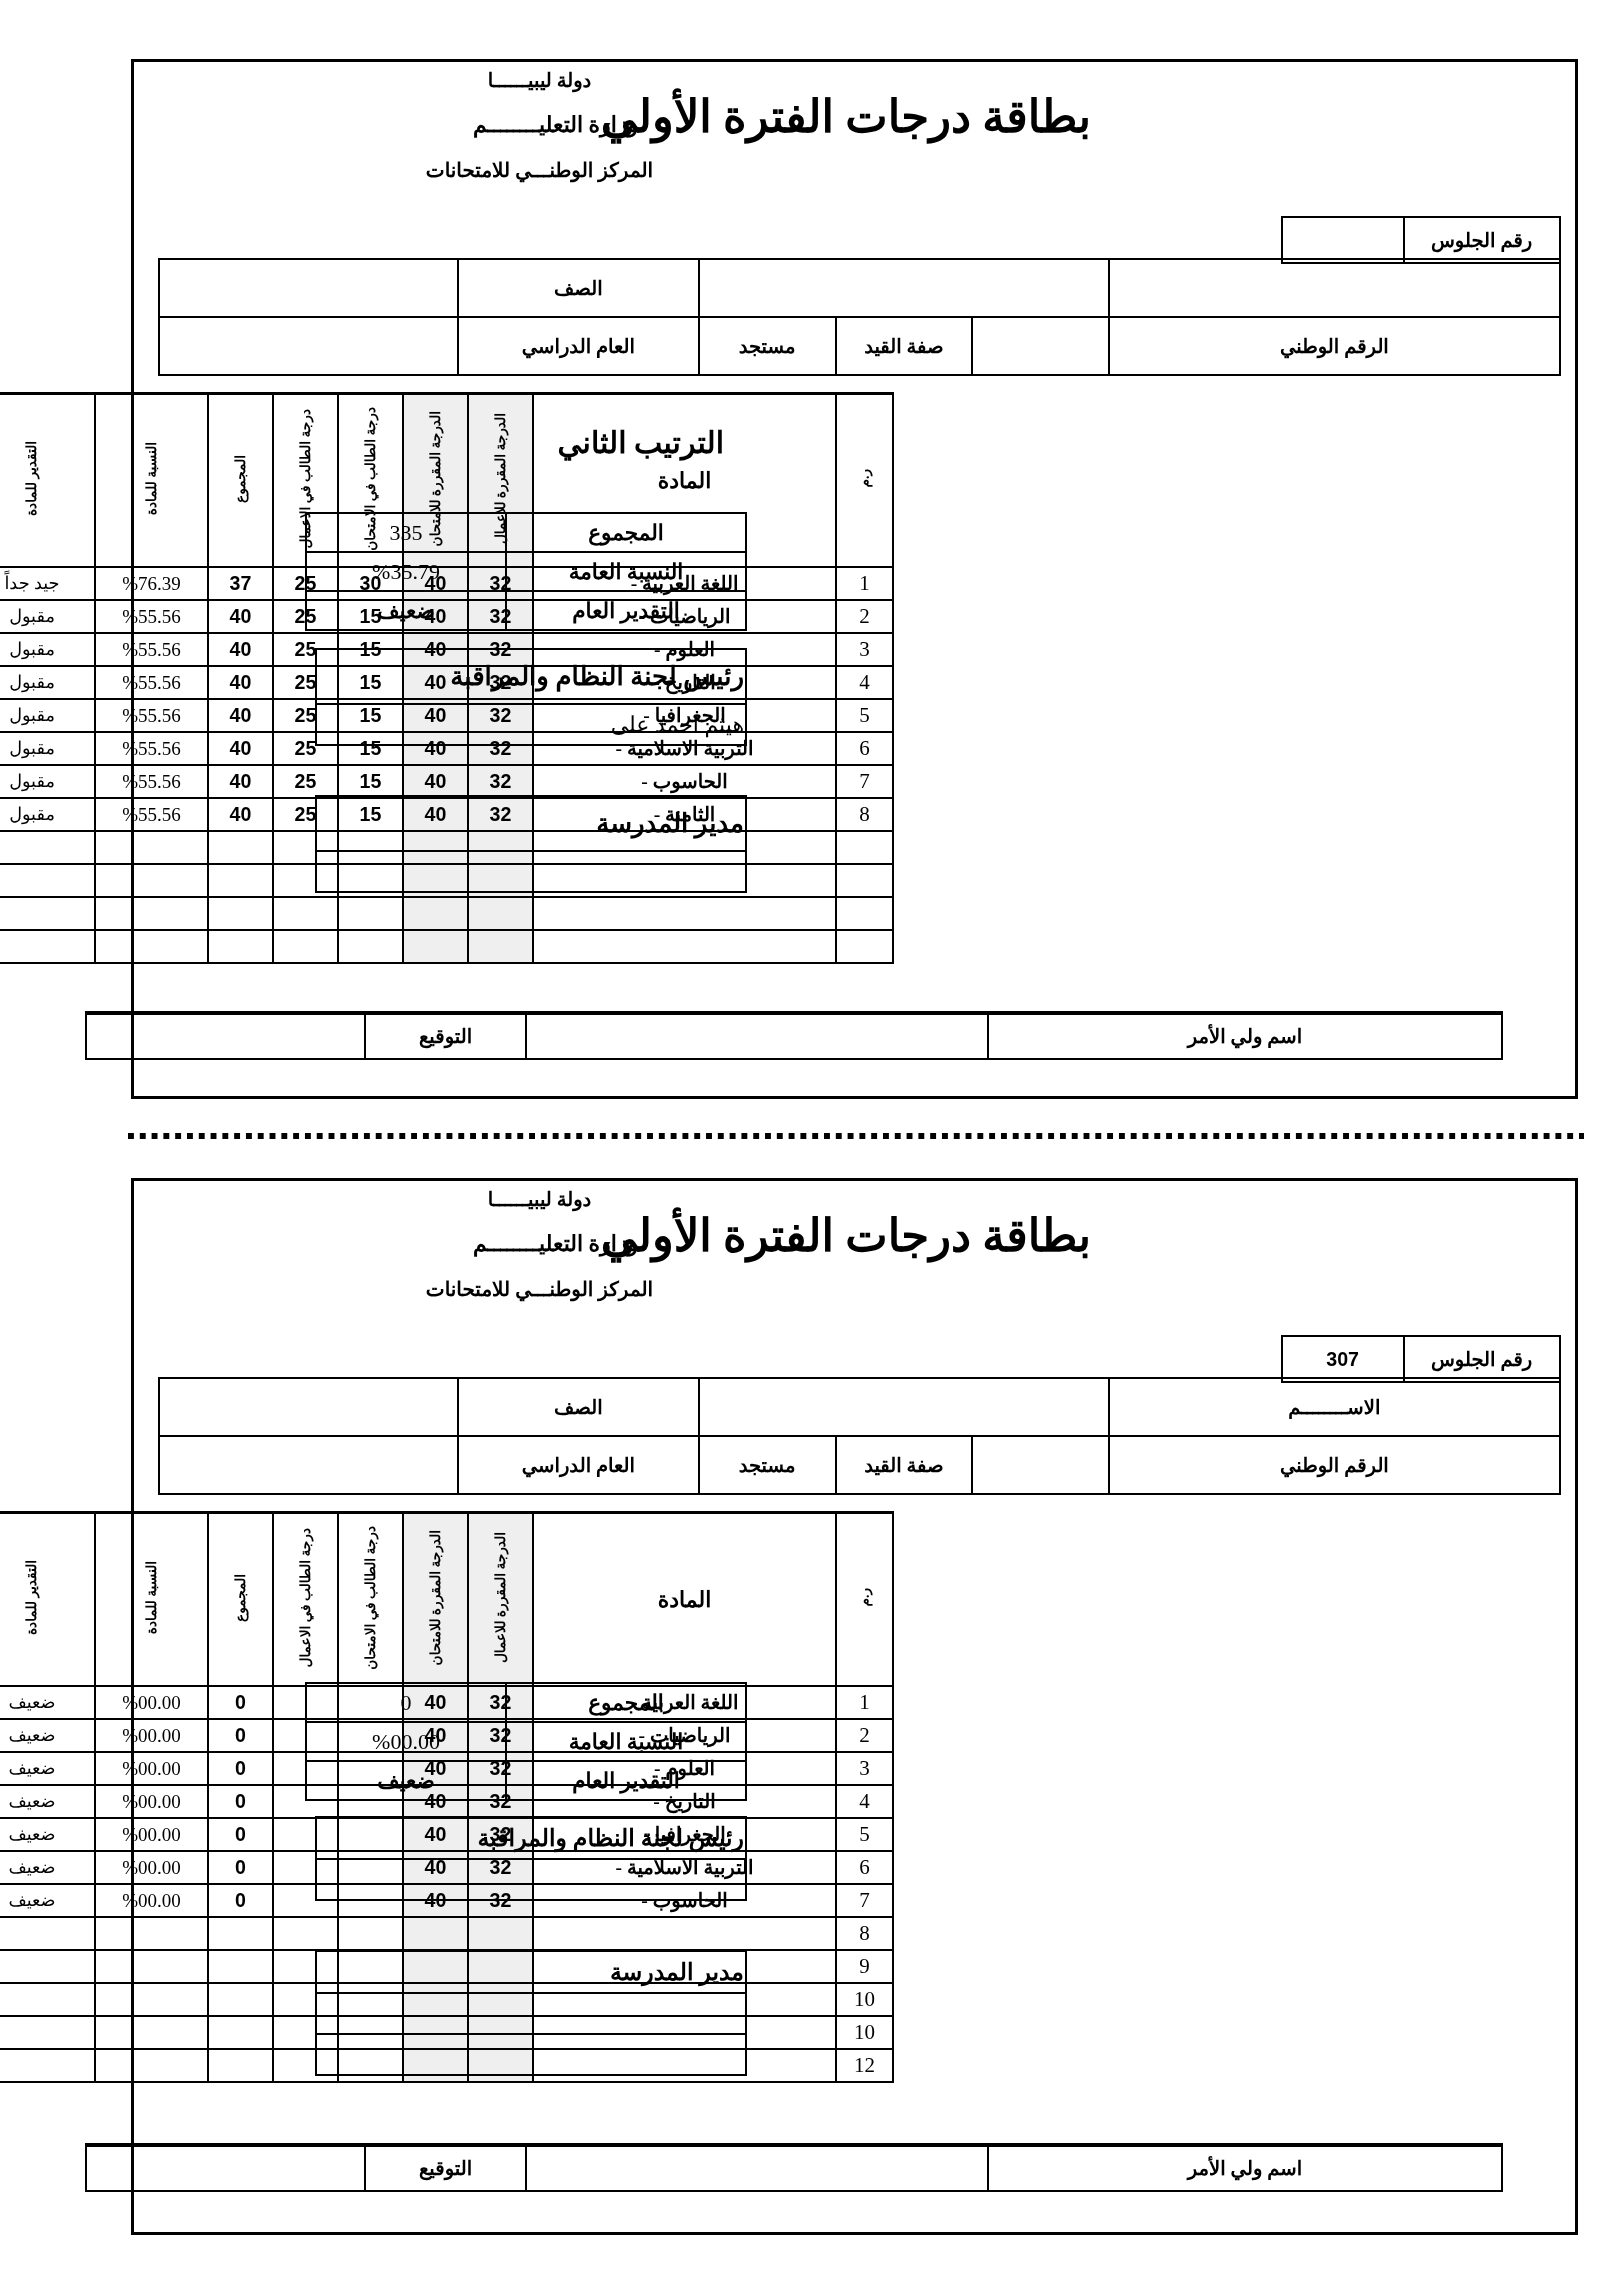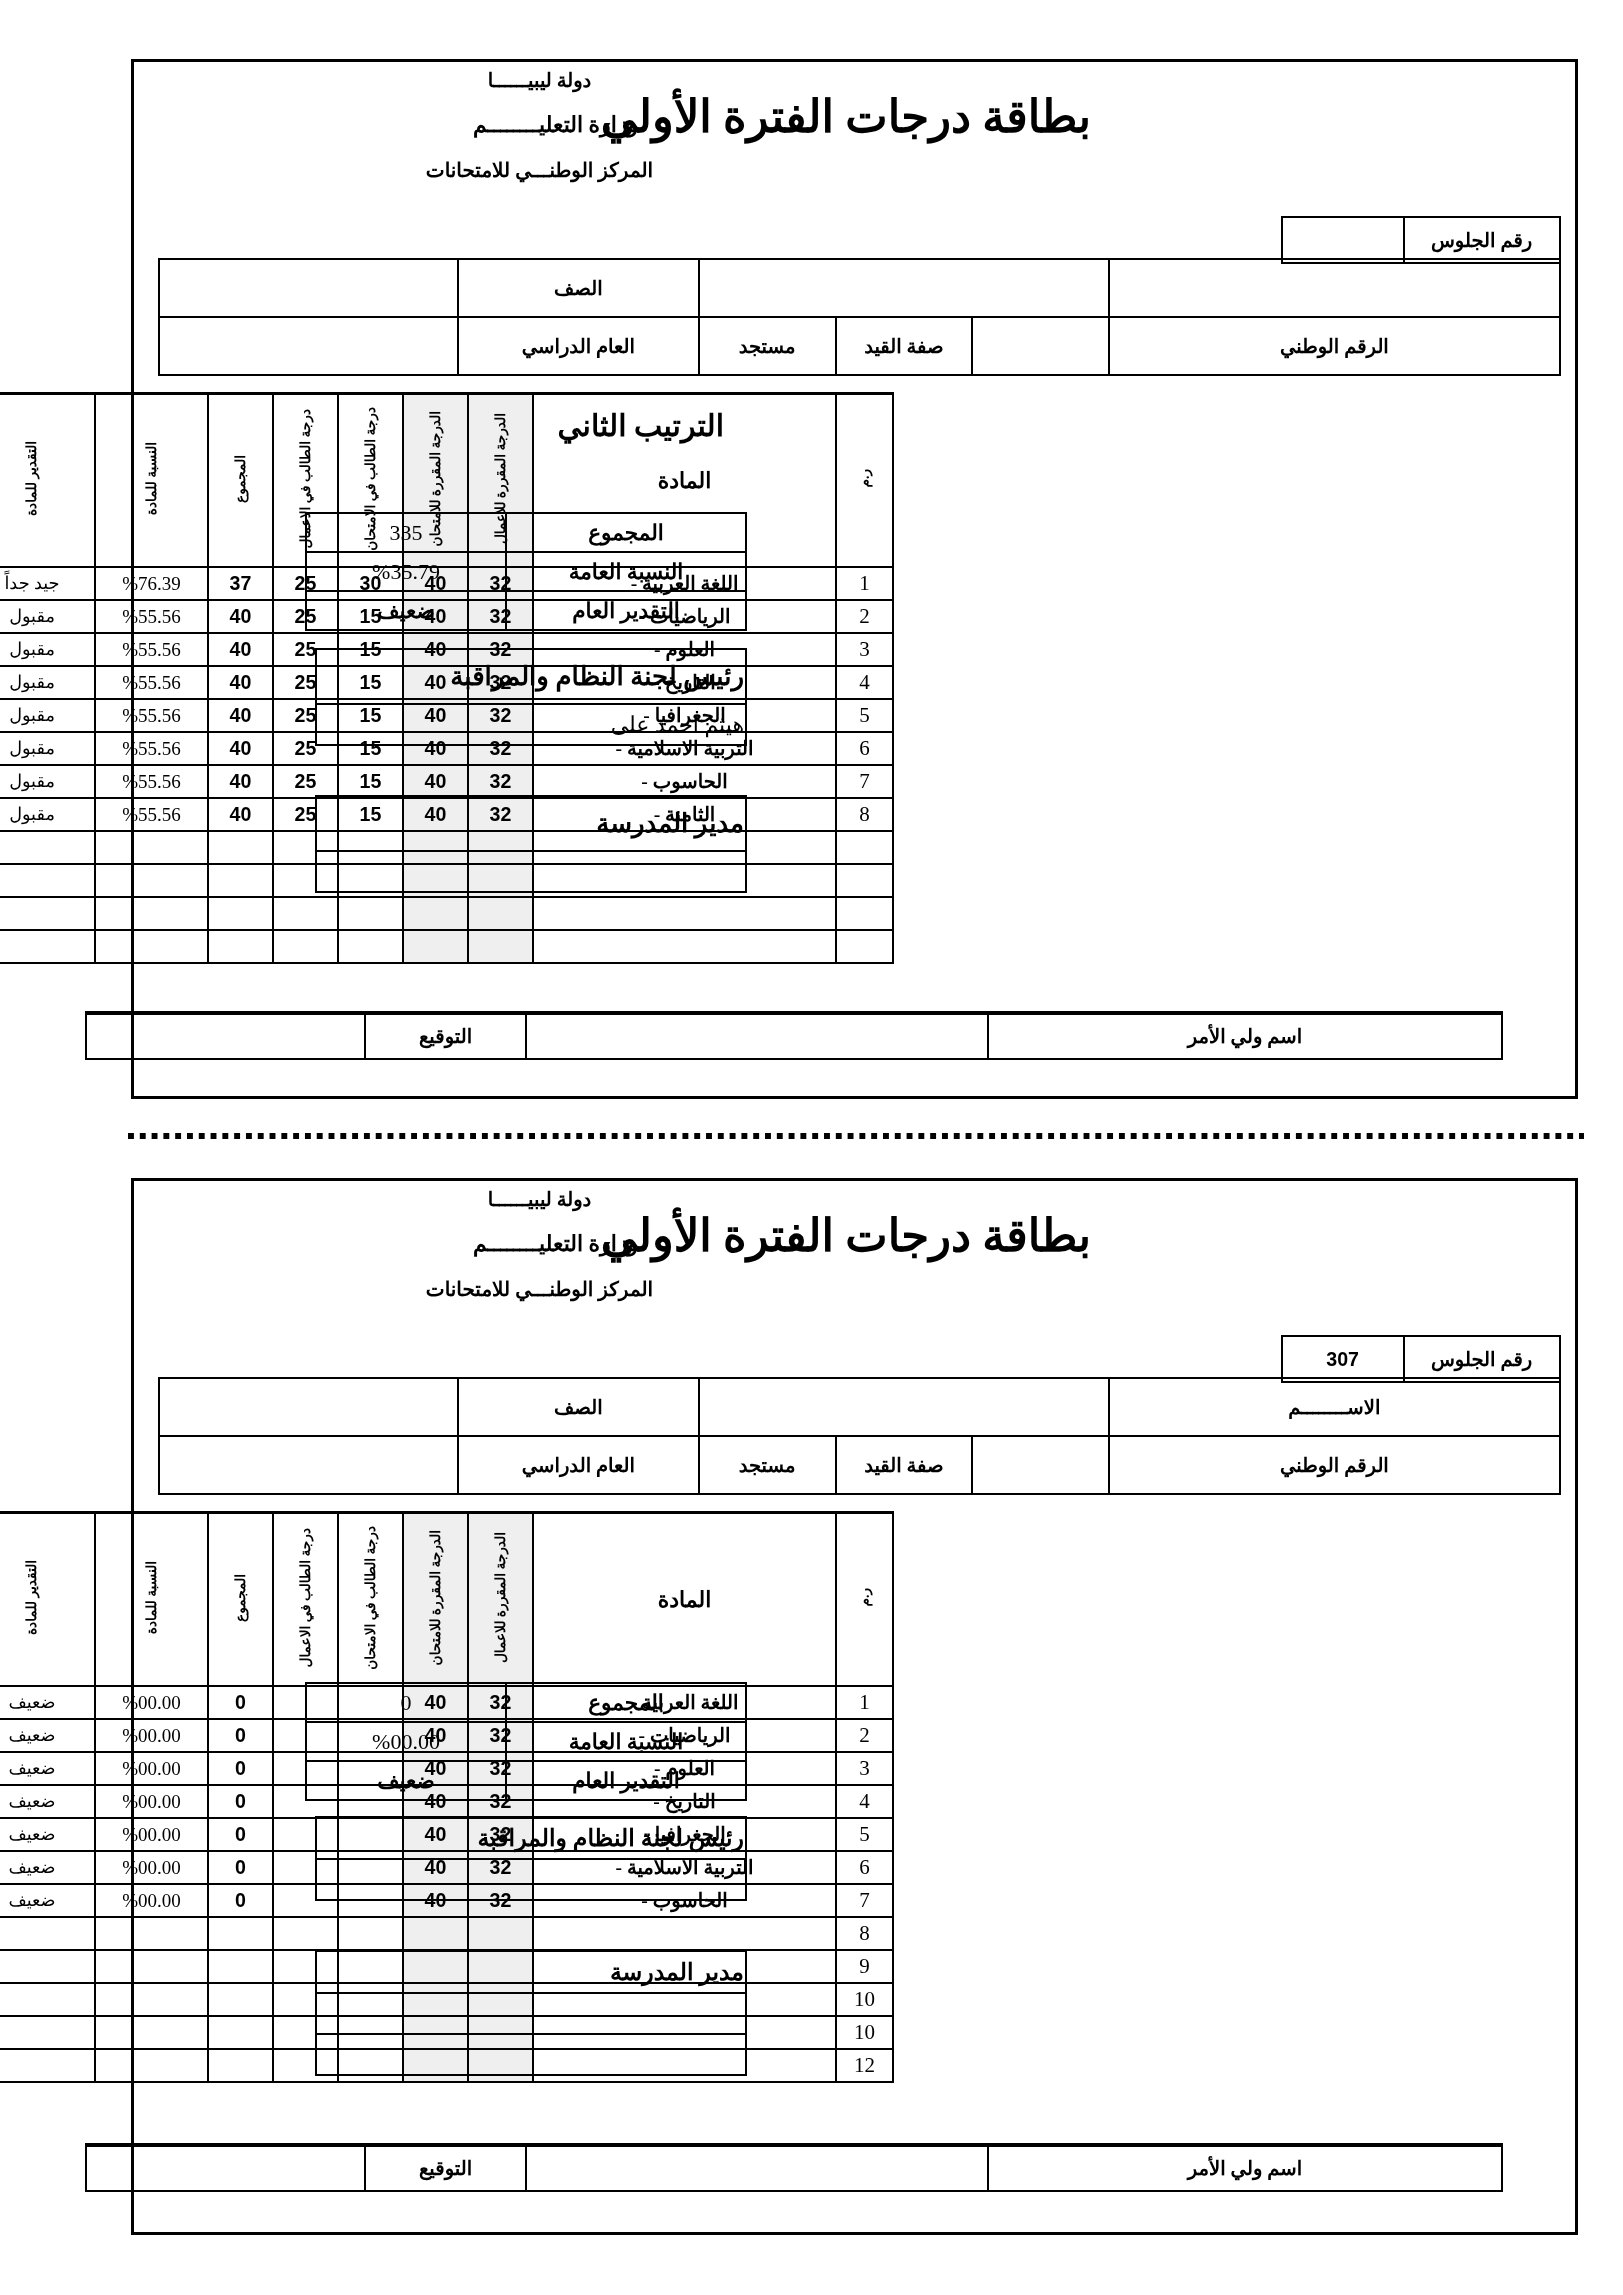--- a/index.html
+++ b/index.html
@@ -454,21 +454,21 @@
             <td class="numeric shaded"></td>
             <td class="numeric"></td>
             <td class="numeric"></td>
             <td class="numeric"></td>
             <td class="pct"></td>
             <td class="rating"></td>
           </tr>
         </tbody>
     </table>
 
-    <div class="rank-text" style="top:346px; right:851px;">الترتيب الثاني</div>
+    <div class="rank-text" style="top:363px; right:851px;">الترتيب الثاني</div>
 
     <table class="mini-table" style="top:450px; right:828px; width:432px;">
       <tbody>
           <tr>
         <td class="mini-lbl">المجموع</td>
         <td class="mini-val num">335</td>
       </tr>
       <tr>
         <td class="mini-lbl">النسبة العامة</td>
         <td class="mini-val num">%35.79</td>

